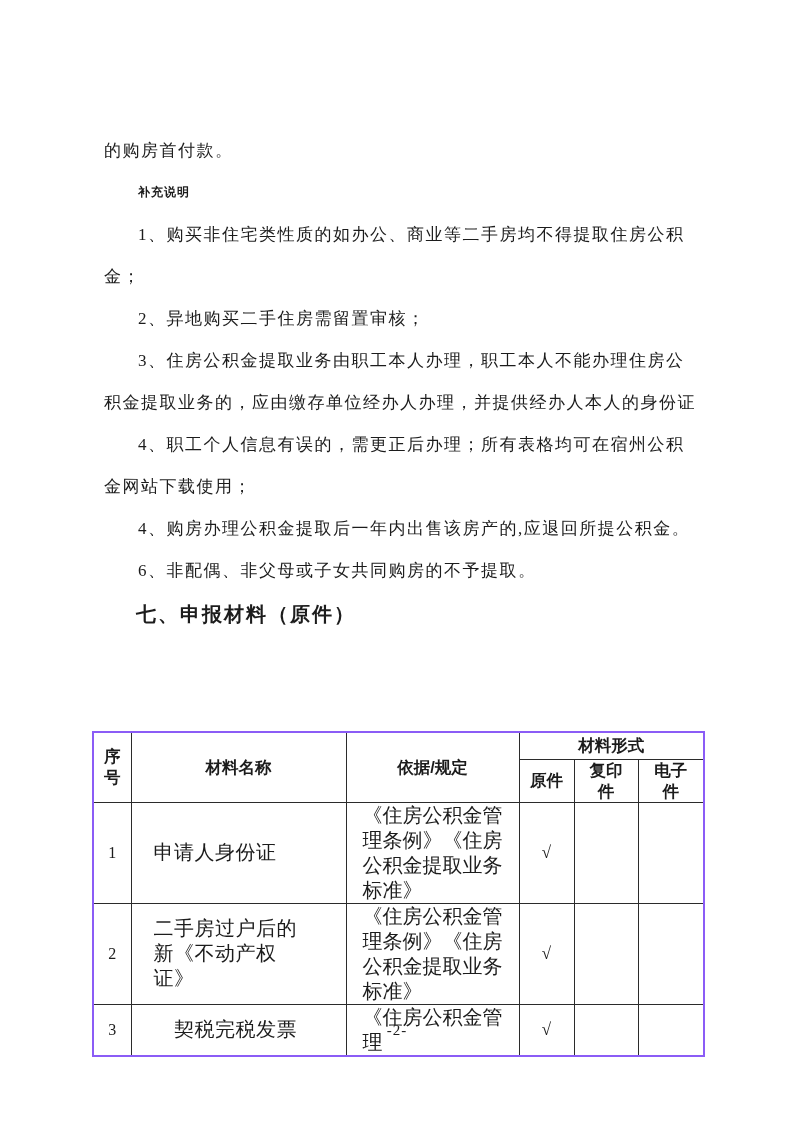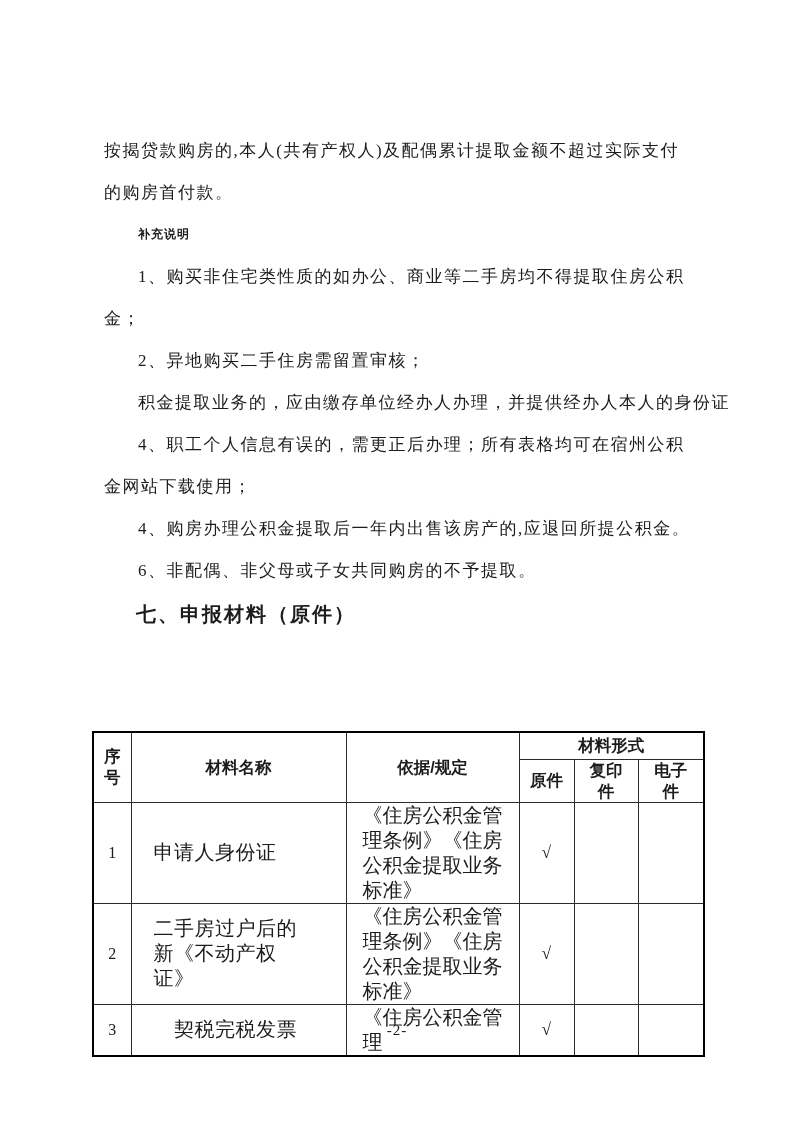--- a/index.html
+++ b/index.html
@@ -27,21 +27,21 @@
   .section-heading {
     font-family:"Liberation Sans","DejaVu Sans",sans-serif;
     font-weight:bold; font-size:20px; line-height:44px;
     text-indent:32px; letter-spacing:2px;
   }
 
   
   table.materials {
     position:absolute; left:92px; top:731px;
     width:613px; border-collapse:collapse; table-layout:fixed;
-    border:2px solid #000000;
+    border:2px solid #8b5cf6;
   }
   table.materials th, table.materials td {
     border:1px solid #2b2b2b; padding:0; vertical-align:middle;
     overflow:hidden;
   }
   table.materials th {
     font-family:"Liberation Sans","DejaVu Sans",sans-serif;
     font-weight:bold; font-size:16.5px; line-height:21px; text-align:center;
   }
   col.c-idx  { width:38px; }
@@ -74,33 +74,33 @@
     text-align:center; font-size:15px; letter-spacing:1px;
   }
 </style>
 </head>
 <body>
 
 <div class="page">
 
   <div class="content">
     <div class="para">
-        <div class="line">按揭贷款购房的,本人(共有产权人)及配偶累计提取金额不超过实际支付</div>
         <div class="line">的购房首付款。</div>
       </div>
     <div class="note-heading">补充说明</div>
     <div>
         <div class="para indent-first">
           <div class="line">1、购买非住宅类性质的如办公、商业等二手房均不得提取住房公积</div>
           <div class="line">金；</div>
         </div>
         <div class="para indent-first">
           <div class="line">2、异地购买二手住房需留置审核；</div>
         </div>
         <div class="para indent-first">
+          <div class="line">3、住房公积金提取业务由职工本人办理，职工本人不能办理住房公</div>
           <div class="line">积金提取业务的，应由缴存单位经办人办理，并提供经办人本人的身份证</div>
         </div>
         <div class="para indent-first">
           <div class="line">4、职工个人信息有误的，需更正后办理；所有表格均可在宿州公积</div>
           <div class="line">金网站下载使用；</div>
         </div>
         <div class="para indent-first">
           <div class="line">4、购房办理公积金提取后一年内出售该房产的,应退回所提公积金。</div>
         </div>
         <div class="para indent-first">

